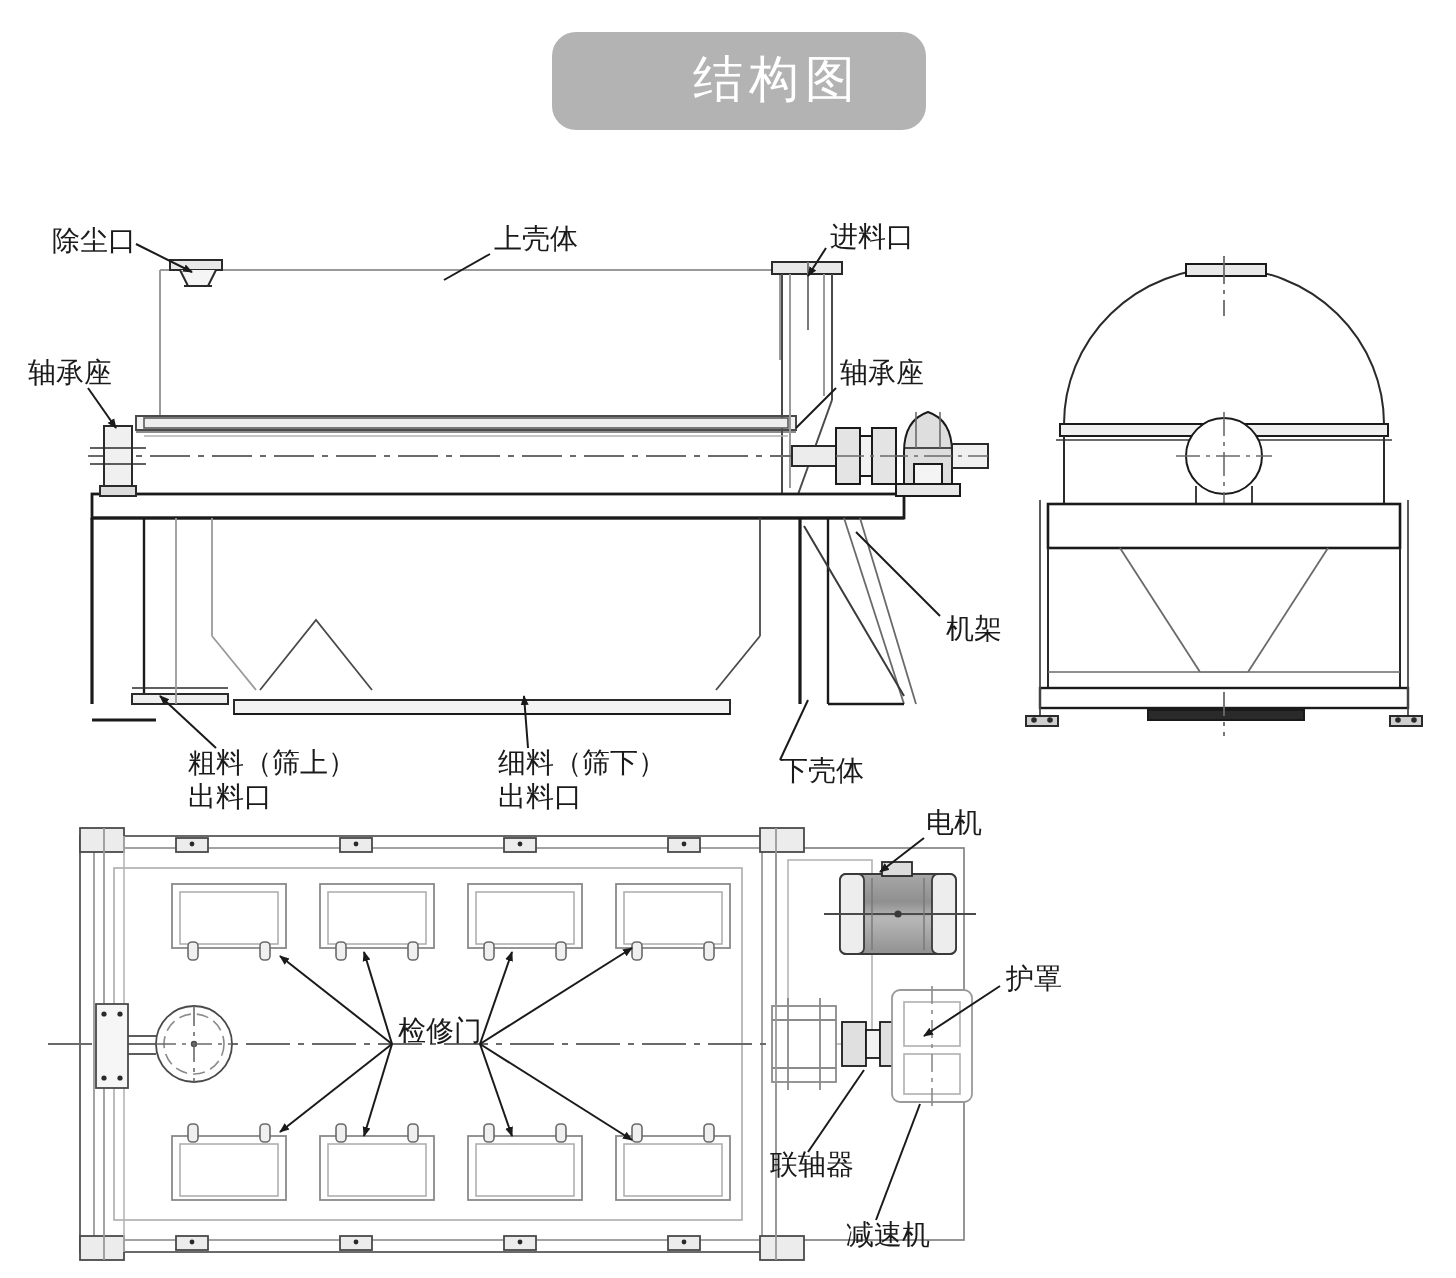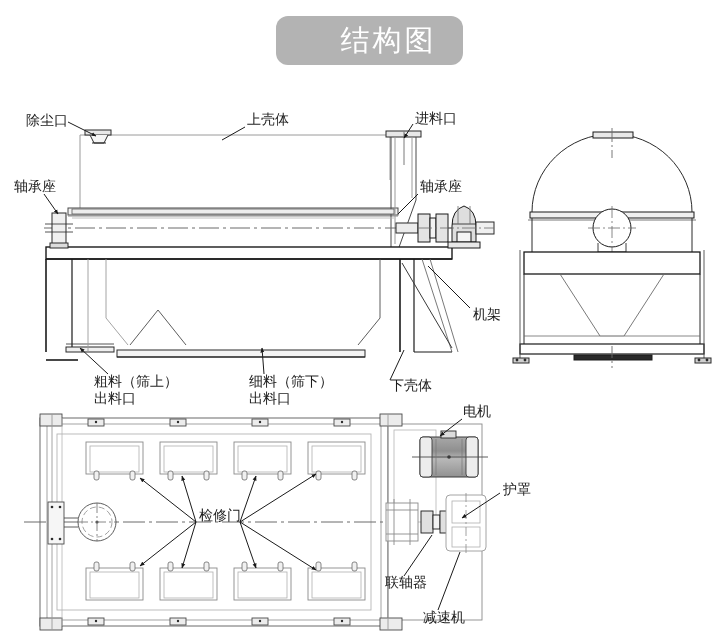--- a/index.html
+++ b/index.html
@@ -29,21 +29,21 @@
     width: 187px;
     height: 49px;
     background: #b3b3b3;
     border-radius: 12px;
     display: flex;
     align-items: center;
     justify-content: center;
   }
   #title-badge .title-text {
     color: #ffffff;
-    font-size: 29px;
+    font-size: 25px;
     letter-spacing: 3px;
     font-family: "Liberation Sans", "DejaVu Sans", sans-serif;
     line-height: 1;
     margin-left: 38px;
   }
   
   #drawing {
     position: absolute;
     left: 0;
     top: 0;

